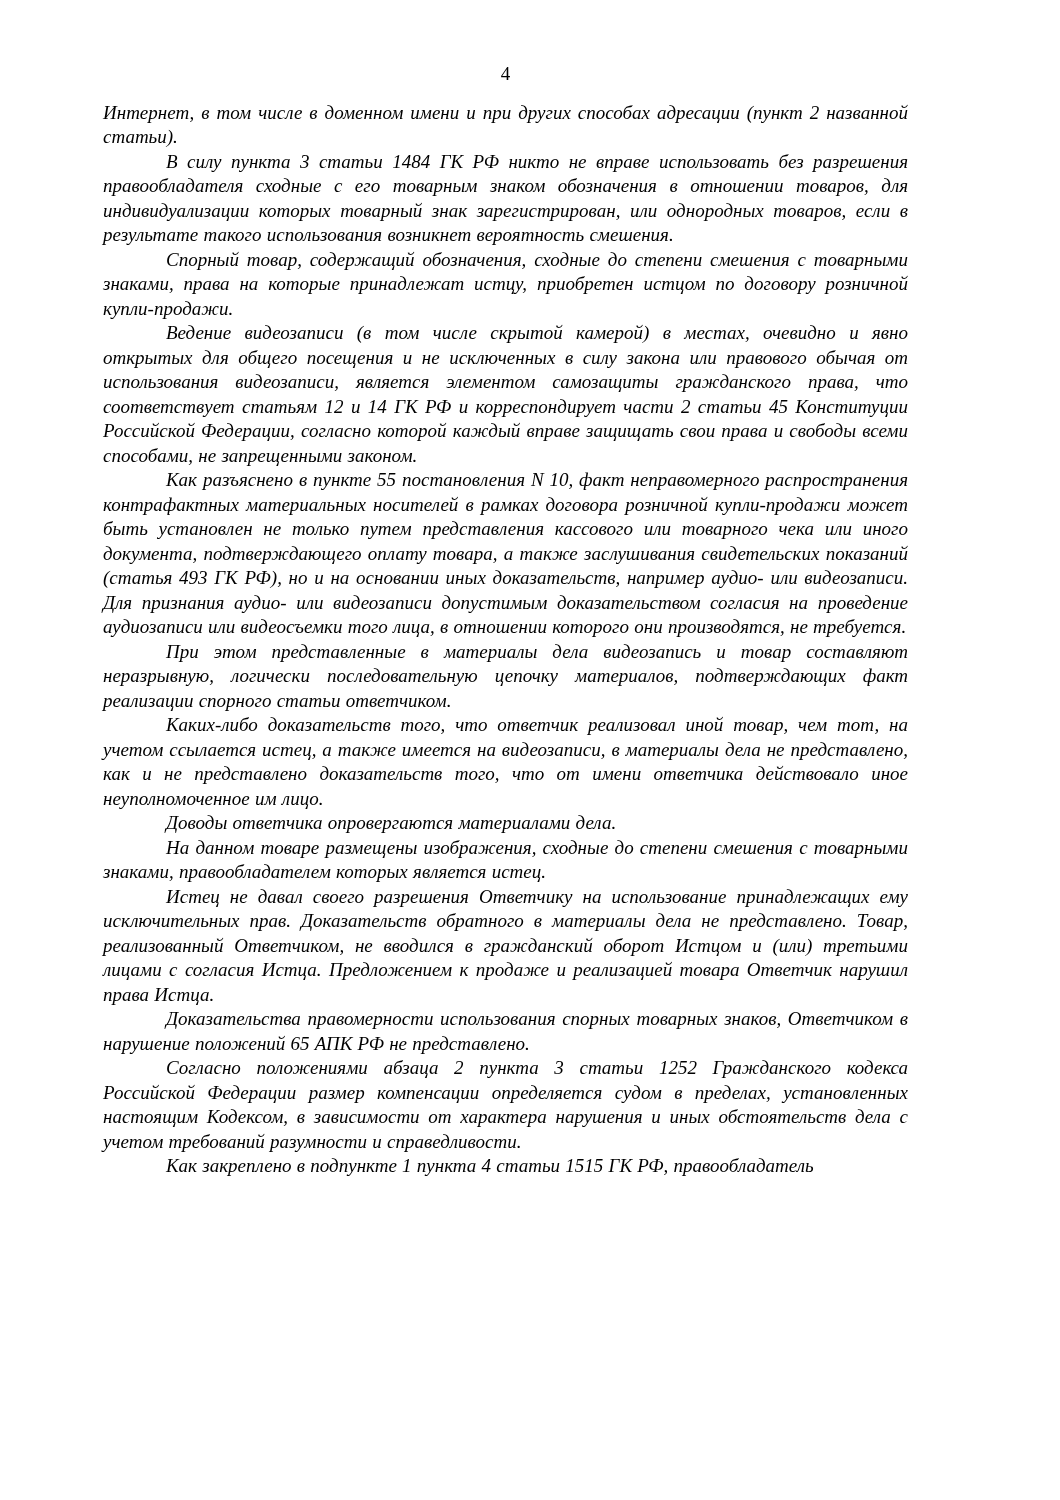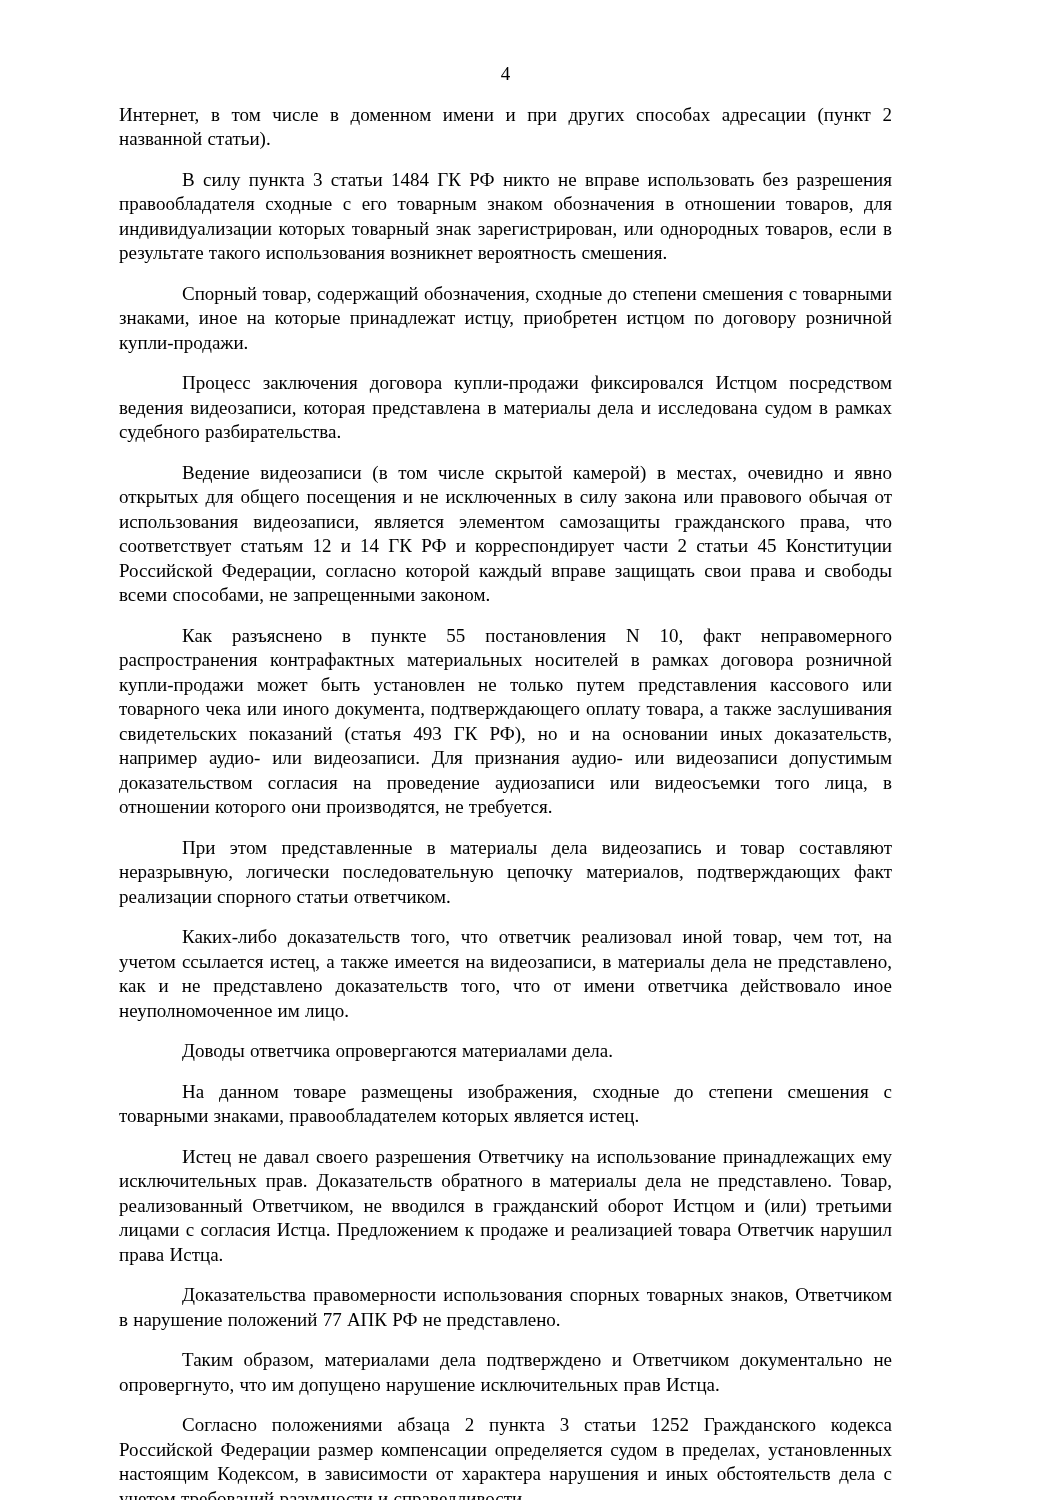--- a/index.html
+++ b/index.html
@@ -21,46 +21,45 @@
     overflow: hidden;
   }
   .page-number {
     text-align: center;
     font-size: 19px;
   }
   .content {
     margin-top: 14px;
   }
   .content p {
-    margin: 16px;
+    margin: 0;
     padding: 0;
     text-align: justify;
     text-indent: 63px;
     word-spacing: 0.5px;
+    font-style: italic;
   }
   .content p.continuation {
     text-indent: 0;
   }
 </style>
 </head>
 <body>
 
 <div class="page">
   <div class="page-number"><span>4</span></div>
 
   <div class="content">
     <p class="continuation">Интернет, в том числе в доменном имени и при других способах адресации (пункт 2 названной статьи).</p>
     <p>В силу пункта 3 статьи 1484 ГК РФ никто не вправе использовать без разрешения правообладателя сходные с его товарным знаком обозначения в отношении товаров, для индивидуализации которых товарный знак зарегистрирован, или однородных товаров, если в результате такого использования возникнет вероятность смешения.</p>
-    <p>Спорный товар, содержащий обозначения, сходные до степени смешения с товарными знаками, иное на которые принадлежат истцу, приобретен истцом по договору розничной купли-продажи.</p>
-    <p>Процесс заключения договора купли-продажи фиксировался Истцом посредством ведения видеозаписи, которая представлена в материалы дела и исследована судом в рамках судебного разбирательства.</p>
+    <p>Спорный товар, содержащий обозначения, сходные до степени смешения с товарными знаками, права на которые принадлежат истцу, приобретен истцом по договору розничной купли-продажи.</p>
     <p>Ведение видеозаписи (в том числе скрытой камерой) в местах, очевидно и явно открытых для общего посещения и не исключенных в силу закона или правового обычая от использования видеозаписи, является элементом самозащиты гражданского права, что соответствует статьям 12 и 14 ГК РФ и корреспондирует части 2 статьи 45 Конституции Российской Федерации, согласно которой каждый вправе защищать свои права и свободы всеми способами, не запрещенными законом.</p>
     <p>Как разъяснено в пункте 55 постановления N 10, факт неправомерного распространения контрафактных материальных носителей в рамках договора розничной купли-продажи может быть установлен не только путем представления кассового или товарного чека или иного документа, подтверждающего оплату товара, а также заслушивания свидетельских показаний (статья 493 ГК РФ), но и на основании иных доказательств, например аудио- или видеозаписи. Для признания аудио- или видеозаписи допустимым доказательством согласия на проведение аудиозаписи или видеосъемки того лица, в отношении которого они производятся, не требуется.</p>
     <p>При этом представленные в материалы дела видеозапись и товар составляют неразрывную, логически последовательную цепочку материалов, подтверждающих факт реализации спорного статьи ответчиком.</p>
     <p>Каких-либо доказательств того, что ответчик реализовал иной товар, чем тот, на учетом ссылается истец, а также имеется на видеозаписи, в материалы дела не представлено, как и не представлено доказательств того, что от имени ответчика действовало иное неуполномоченное им лицо.</p>
     <p>Доводы ответчика опровергаются материалами дела.</p>
     <p>На данном товаре размещены изображения, сходные до степени смешения с товарными знаками, правообладателем которых является истец.</p>
     <p>Истец не давал своего разрешения Ответчику на использование принадлежащих ему исключительных прав. Доказательств обратного в материалы дела не представлено. Товар, реализованный Ответчиком, не вводился в гражданский оборот Истцом и (или) третьими лицами с согласия Истца. Предложением к продаже и реализацией товара Ответчик нарушил права Истца.</p>
-    <p>Доказательства правомерности использования спорных товарных знаков, Ответчиком в нарушение положений 77 АПК РФ не представлено.</p>
-    <p>Таким образом, материалами дела подтверждено и Ответчиком документально не опровергнуто, что им допущено нарушение исключительных прав Истца.</p>
+    <p>Доказательства правомерности использования спорных товарных знаков, Ответчиком в нарушение положений 65 АПК РФ не представлено.</p>
     <p>Согласно положениями абзаца 2 пункта 3 статьи 1252 Гражданского кодекса Российской Федерации размер компенсации определяется судом в пределах, установленных настоящим Кодексом, в зависимости от характера нарушения и иных обстоятельств дела с учетом требований разумности и справедливости.</p>
     <p>Как закреплено в подпункте 1 пункта 4 статьи 1515 ГК РФ, правообладатель</p>
   </div>
 </div>
 
 </body></html>

